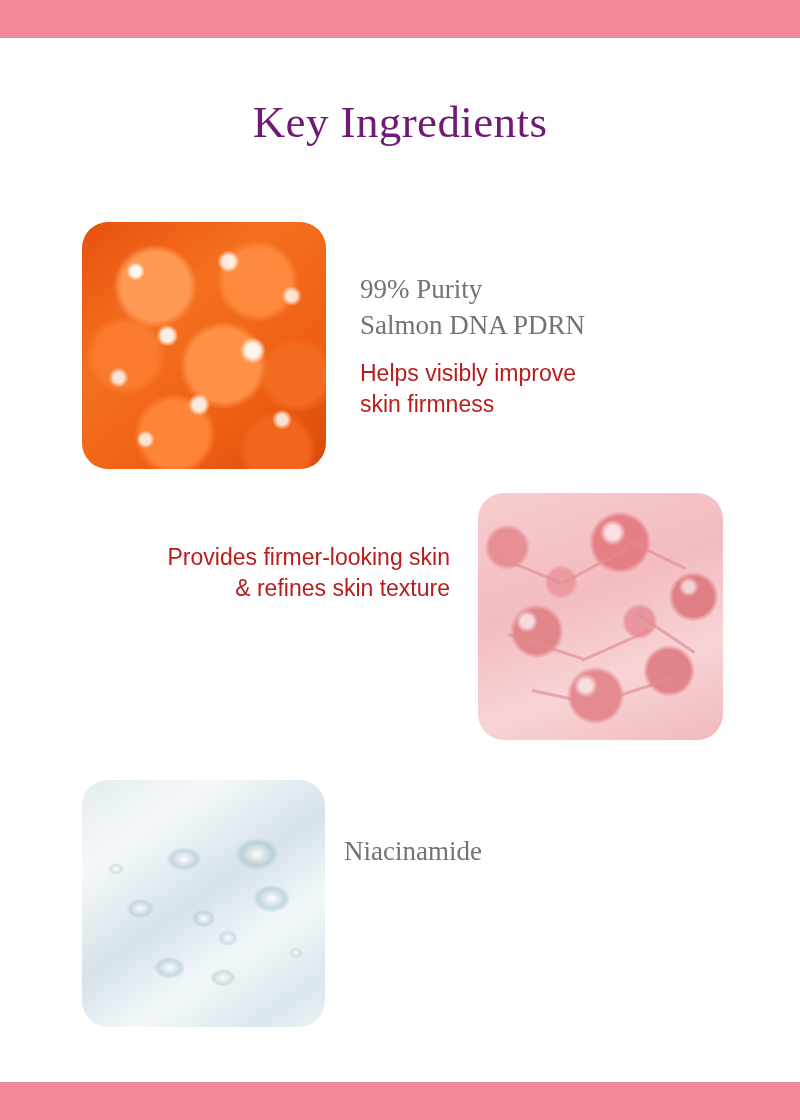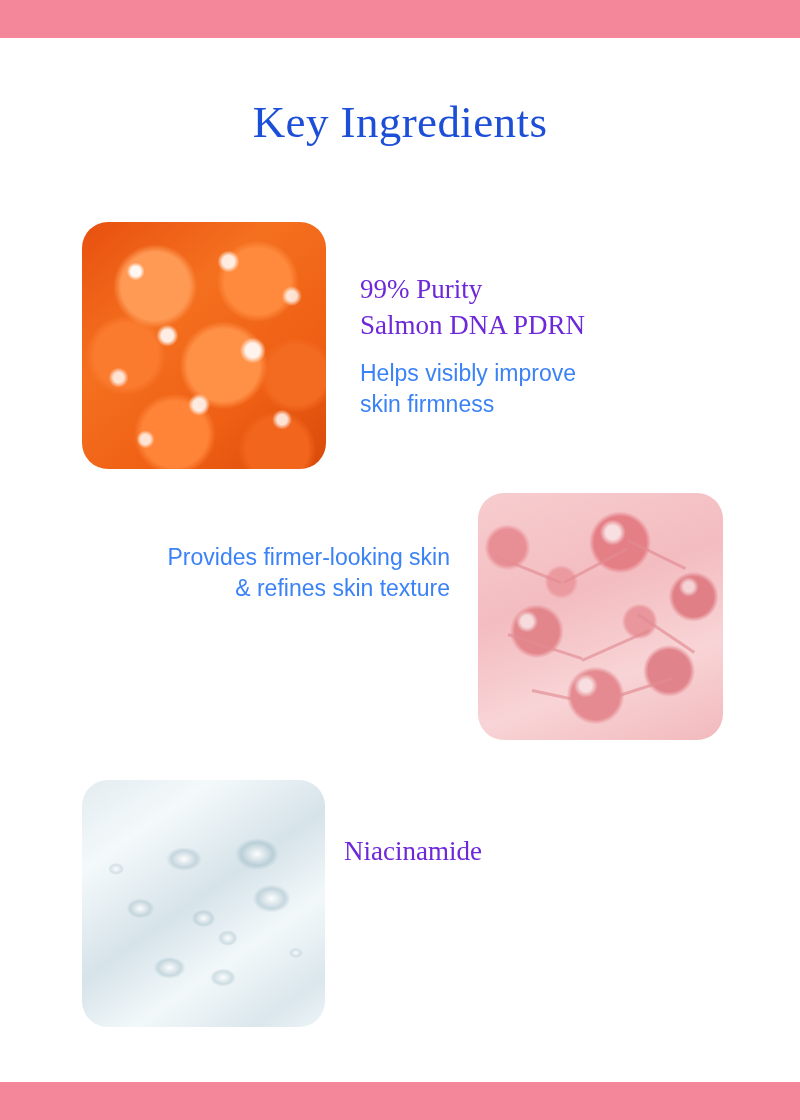--- a/index.html
+++ b/index.html
@@ -20,21 +20,21 @@
   .band-bottom { bottom:0; height:38px; }
 
   
   .page-title {
     position:absolute; top:96px; left:0; width:800px;
     text-align:center;
     font-family:"Liberation Serif", serif;
     font-size:45px;
     font-weight:400;
     letter-spacing:.4px;
-    color:#1d4ed8;
+    color:#701a75;
   }
 
   
   .swatch {
     position:absolute;
     border-radius:26px;
     overflow:hidden;
   }
 
   
@@ -100,29 +100,29 @@
       linear-gradient(145deg, #e3ecf0 0%, #f4f9fb 22%, #d6e3e9 48%, #f2f8fa 68%, #dbe7ec 88%, #eef5f8 100%);
   }
 
   
   .block { position:absolute; }
   .ing-title {
     font-family:"Liberation Serif", serif;
     font-size:27px;
     font-weight:400;
     line-height:1.32;
-    color:#6d28d9;
+    color:#737373;
     white-space:pre-line;
   }
   .ing-desc {
     font-family:"Liberation Sans", sans-serif;
     font-size:23px;
     font-weight:400;
     line-height:1.33;
-    color:#3b82f6;
+    color:#b91c1c;
     white-space:pre-line;
   }
   .ing-title + .ing-desc { margin-top:15px; }
 
   .blk-pdrn        { left:360px; top:272px; text-align:left;  width:340px; }
   .blk-collagen    { left:60px;  top:542px; text-align:right; width:390px; }
   .blk-niacinamide { left:344px; top:834px; text-align:left;  width:350px; }
 </style>
 </head>
 <body>

